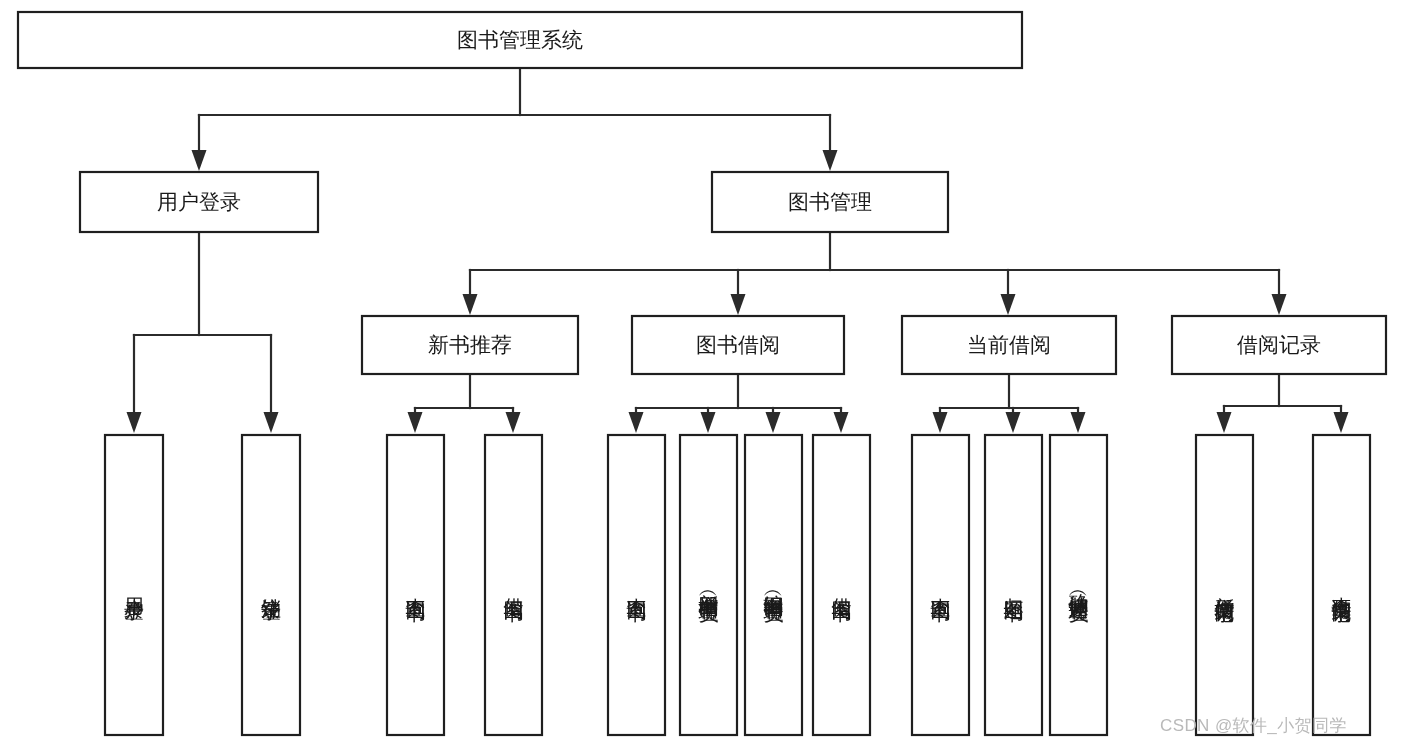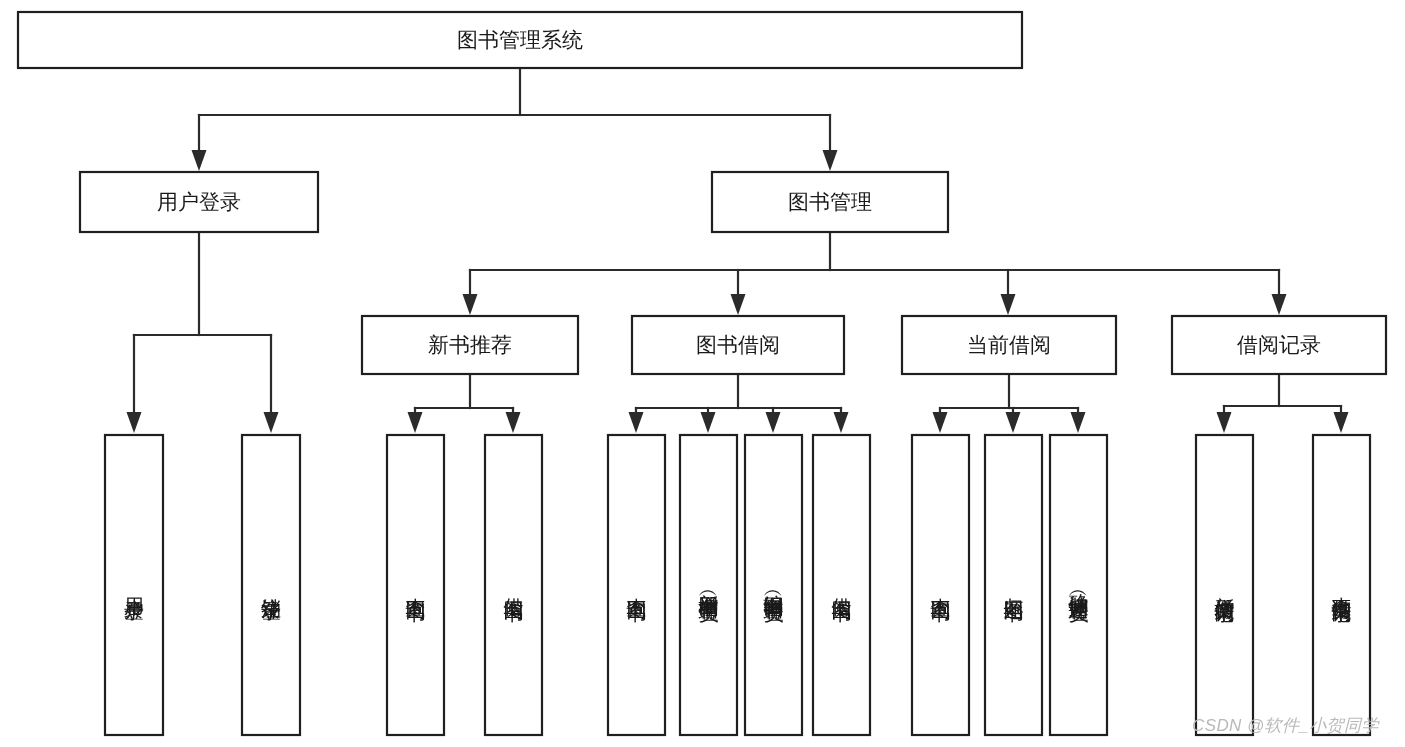--- a/index.html
+++ b/index.html
@@ -178,15 +178,15 @@
       <div class="node-label-v" style="left: 680px; top: 435px; width: 57px; height: 300px;">新增图书（管理员）</div>
       <div class="node-label-v" style="left: 745px; top: 435px; width: 57px; height: 300px;">编辑图书（管理员）</div>
       <div class="node-label-v" style="left: 813px; top: 435px; width: 57px; height: 300px;">借阅图书</div>
       <div class="node-label-v" style="left: 912px; top: 435px; width: 57px; height: 300px;">查询图书</div>
       <div class="node-label-v" style="left: 985px; top: 435px; width: 57px; height: 300px;">归还图书</div>
       <div class="node-label-v" style="left: 1050px; top: 435px; width: 57px; height: 300px;">确认归还（管理员）</div>
       <div class="node-label-v" style="left: 1196px; top: 435px; width: 57px; height: 300px;">新增借阅记录</div>
       <div class="node-label-v" style="left: 1313px; top: 435px; width: 57px; height: 300px;">查询借阅记录</div>
     </div>
 
-  <div class="watermark" style="left: 1192px; top: 714px; font-style: italic;">CSDN @软件_小贺同学</div>
+  <div class="watermark" style="left: 1160px; top: 714px;">CSDN @软件_小贺同学</div>
 
 </div>
 
 </body></html>

